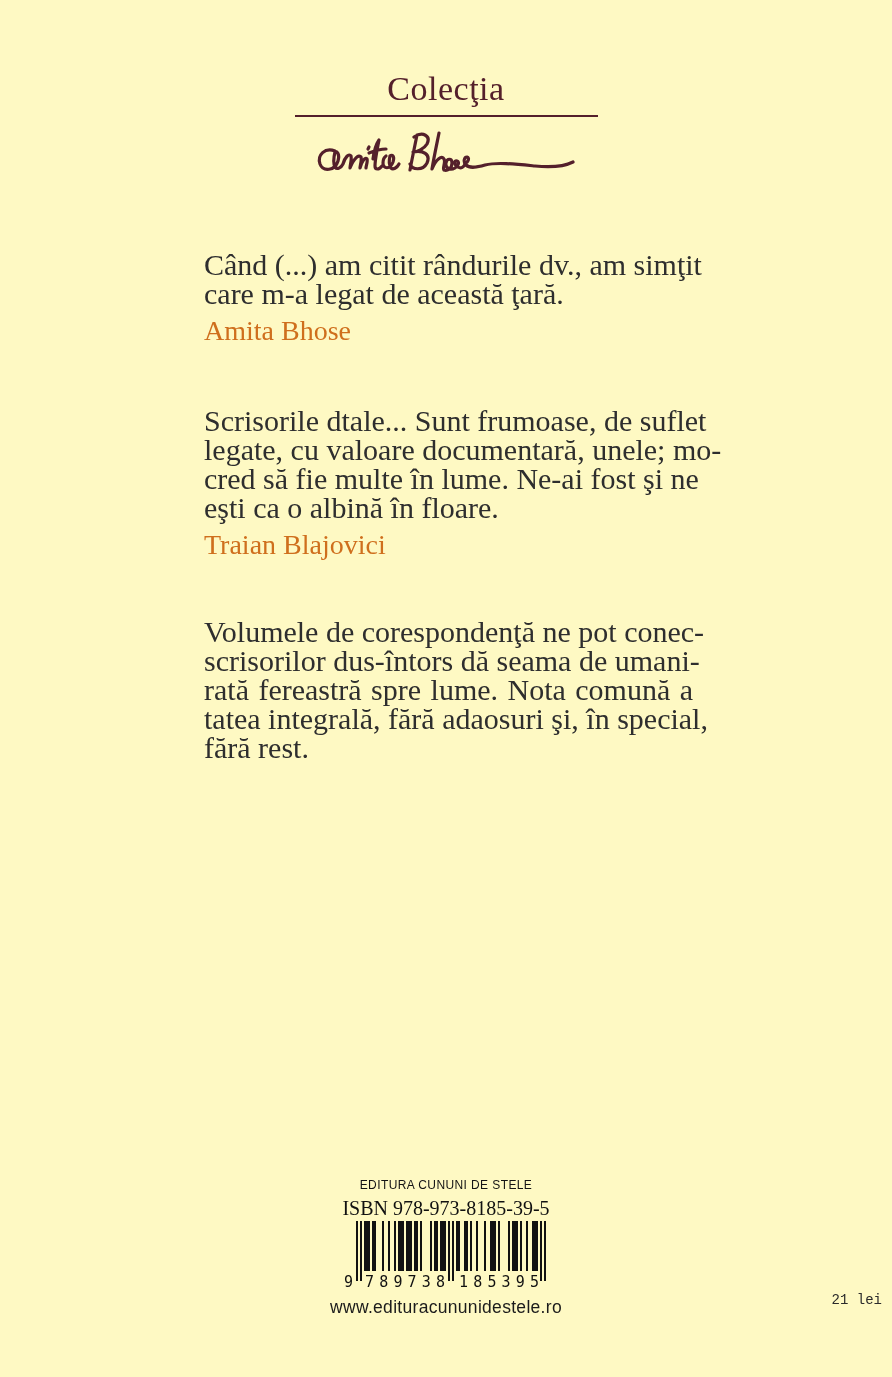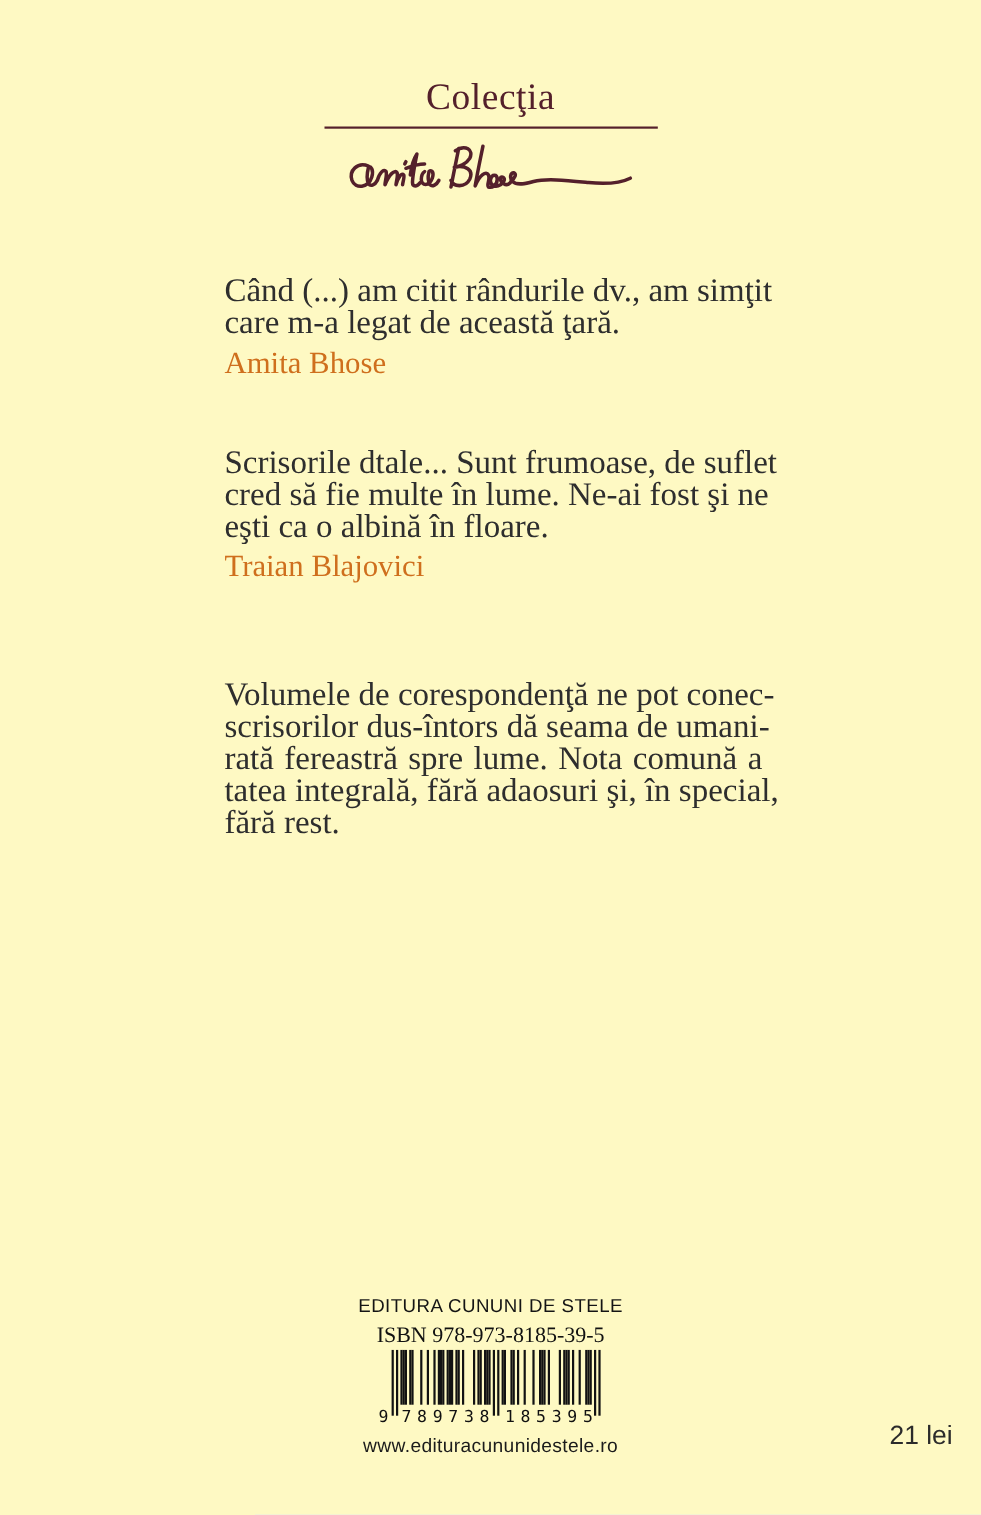--- a/index.html
+++ b/index.html
@@ -26,34 +26,34 @@
     text-align:justify; text-align-last:justify; white-space:nowrap;font-family:Liberation Serif, serif;
   }
   .qline.last { text-align-last:left; }
   .attribution {
     margin-top:9px; text-align:left; color:var(--orange);
     font-size:28px; line-height:28px;
   }
   
   .publisher { position:absolute; top:1178px; left:0; right:0; text-align:center; color:#151515; }
   .publisher-name {
-    font-family:"Liberation Sans", sans-serif; font-size:17px;
+    font-family:"Liberation Sans", sans-serif; font-size:12px;
     letter-spacing:0.4px; color:#141414;
   }
   .isbn-text { font-family:"Liberation Serif", serif; font-size:20px; margin-top:5px; color:#111; }
   .barcode-wrap { margin-top:1px; }
   .barcode-svg rect { fill:#121212; }
   .bcd { font-family:"DejaVu Sans Mono", monospace; font-size:15px; fill:#111; }
   .website {
     font-family:"Liberation Sans", sans-serif; font-size:17.5px;
     letter-spacing:0.3px; margin-top:2px; color:#1b1b1b;
   }
   .price {
-    position:absolute; top:1292px; right:26px;
-    font-family:Liberation Sans, sans-serif; font-size:24px; color:#2b2b2b;
+    position:absolute; top:1292px; right:10px;
+    font-family:Liberation Mono, monospace; font-size:14px; color:#2b2b2b;
   }
 </style>
 </head>
 <body>
 
 <div class="page">
 
   <div class="header">
     <div class="collection-title">Colecţia</div>
     <div class="rule"></div>
@@ -83,20 +83,21 @@
     <div>
         <div class="qline">Când (...) am citit rândurile dv., am simţit</div>
         <div class="qline last">care m-a legat de această ţară.</div>
       </div>
     <div class="attribution">Amita Bhose</div>
   </div>
 
   <div class="quote q2">
     <div>
         <div class="qline">Scrisorile dtale... Sunt frumoase, de suflet</div>
+        <div class="qline">legate, cu valoare documentară, unele; mo-</div>
         <div class="qline">cred să fie multe în lume. Ne-ai fost şi ne</div>
         <div class="qline last">eşti ca o albină în floare.</div>
       </div>
     <div class="attribution">Traian Blajovici</div>
   </div>
 
   <div class="quote q3">
     <div>
         <div class="qline">Volumele de corespondenţă ne pot conec-</div>
         <div class="qline">scrisorilor dus-întors dă seama de umani-</div>

